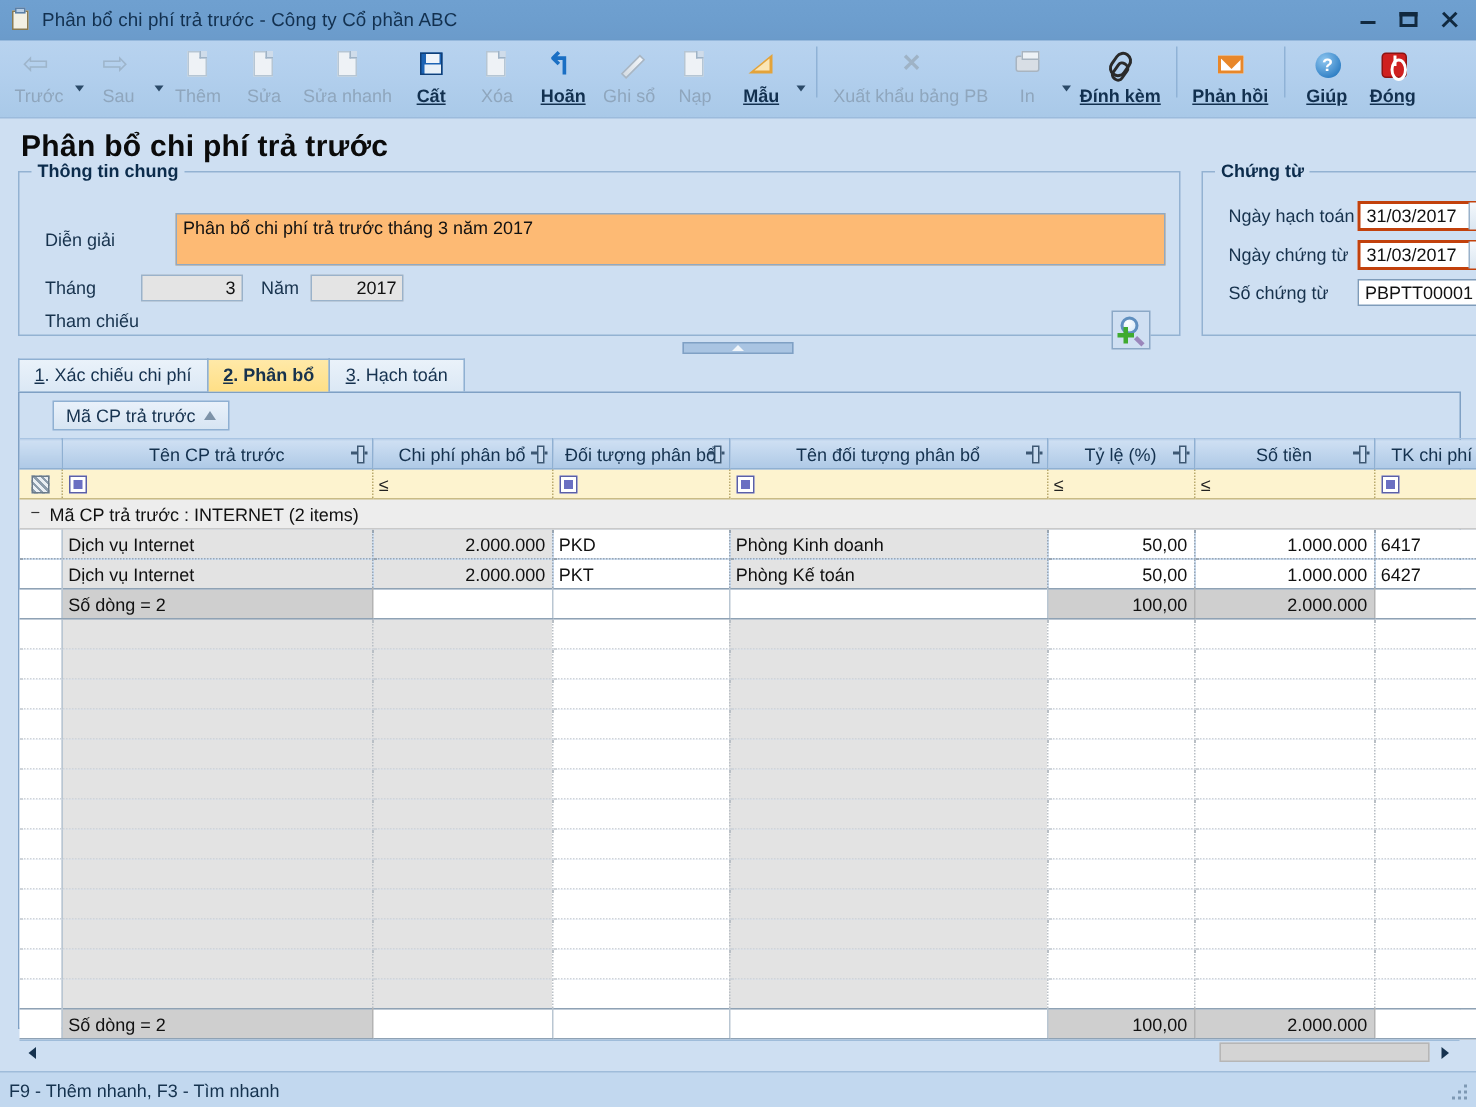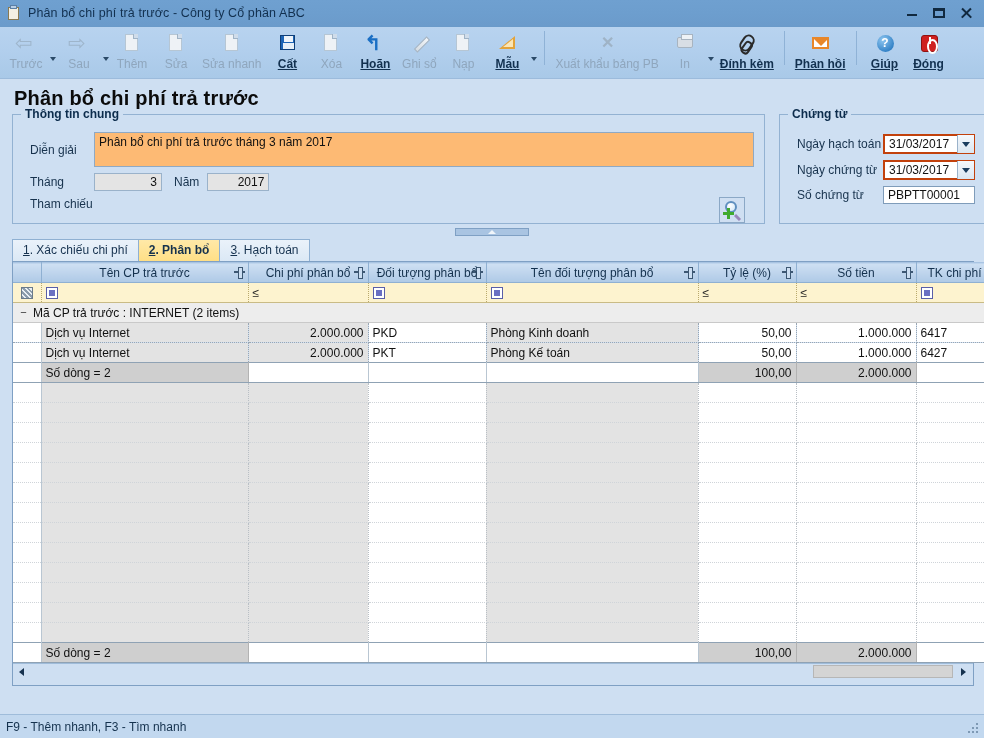--- a/index.html
+++ b/index.html
@@ -500,21 +500,21 @@
   </div>
 </div>
 
 <div class="page-title">Phân bổ chi phí trả trước</div>
 
 <div class="panel-row">
 
   <fieldset class="group g-general">
     <legend>Thông tin chung</legend>
 
-    <div class="field-row" style="margin-top:0;">
+    <div class="field-row" style="margin-top:10px;gap:23px;">
       <div class="lbl" style="width:72px;padding-left:8px;">Diễn giải</div>
       <textarea class="ta" style="width: 660px; height: 35px;">Phân bổ chi phí trả trước tháng 3 năm 2017</textarea>
     </div>
 
     <div class="field-row" style="margin-top:6px;">
       <div class="lbl" style="width:72px;padding-left:8px;">Tháng</div>
       <input class="ro-input" style="width: 68px;" readonly="" value="3">
       <div class="lbl" style="margin:0 8px 0 12px;">Năm</div>
       <input class="ro-input" style="width: 62px;" readonly="" value="2017">
     </div>
@@ -576,20 +576,26 @@
   <div class="tab active">
     <u>2</u><span>. Phân bổ</span>
   </div>
   <div class="tab">
     <u>3</u><span>. Hạch toán</span>
   </div>
 </div>
 
 <div class="gridwrap">
 
+  <div class="groupbar">
+    <span class="groupchip">
+      <span>Mã CP trả trước</span>
+      <span class="tri"></span>
+    </span>
+  </div>
 
   <table class="grid">
     <colgroup>
       <col style="width:28px">
         <col style="width:207px">
         <col style="width:120px">
       <col style="width:118px">
         <col style="width:212px">
         <col style="width:98px">
       <col style="width:120px">

